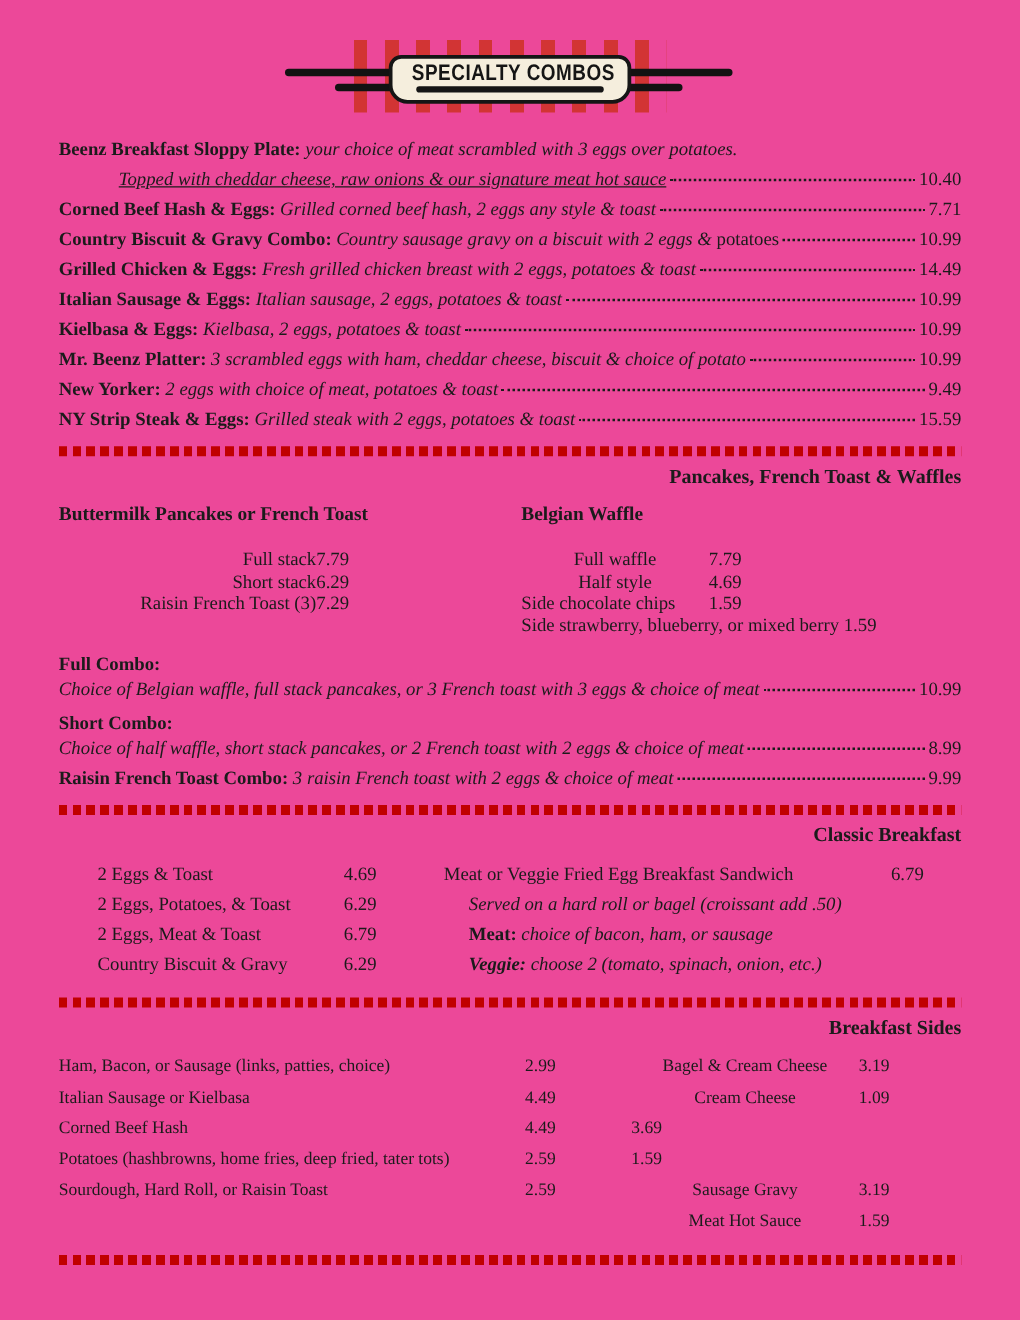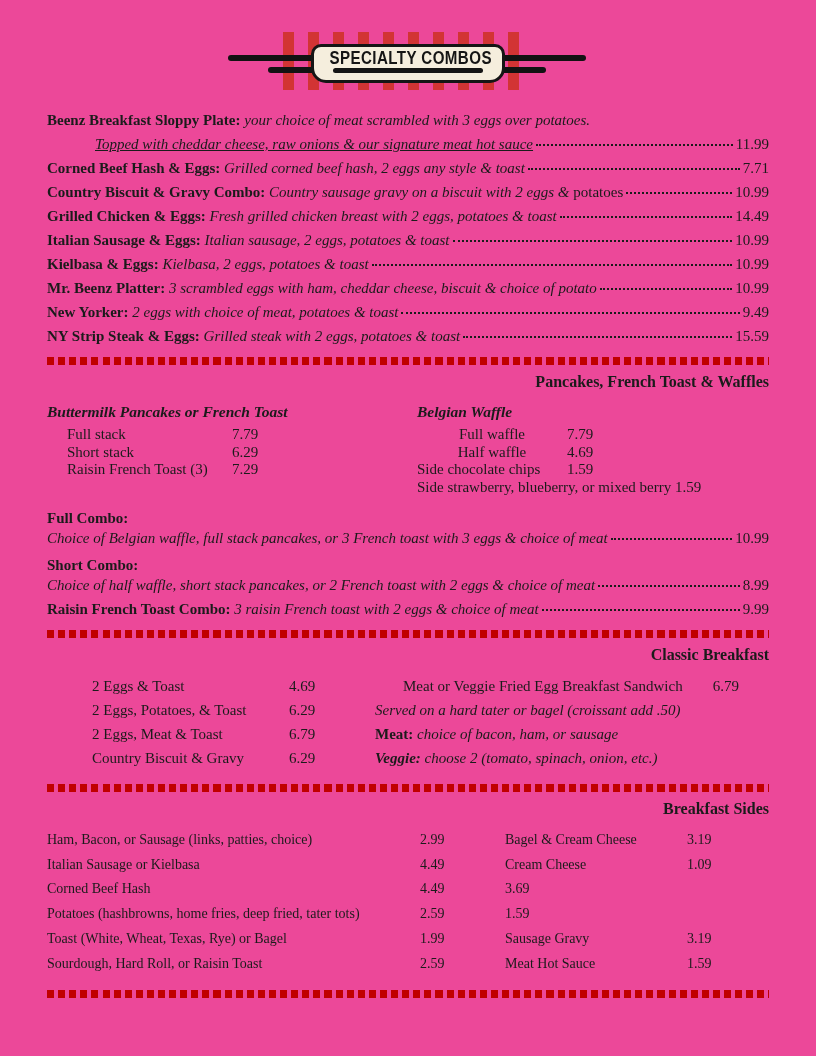--- a/index.html
+++ b/index.html
@@ -33,51 +33,51 @@
   .divider{height:8px;margin:10px 0 6px;
            background:repeating-linear-gradient(90deg,#c00000 0 7px,transparent 7px 11.1px);}
   .divider.last{margin-top:14px;}
 
   .stitle{text-align:right;font-weight:bold;font-size:16px;line-height:22px;margin:2px 0 8px;}
 
   
   .pgrid{display:flex;margin-bottom:12px;}
   .pcol-l{width:370px;}
   .pcol-r{flex:1;}
-  .colhead{font-weight:bold;font-size:15.5px;line-height:21px;margin-bottom:4px;font-style:italic;}
+  .colhead{font-weight:bold;font-size:15.5px;line-height:21px;margin-bottom:18px;}
   .prow{display:flex;line-height:17.5px;}
-  .pcol-l .prow{margin-left:20px;}
+  .pcol-l .prow{margin-left:41px;text-align:right;}
   .pcol-l .plabel{width:165px;}
   .pcol-r .plabel{width:150px;}
   .plabel.center{text-align:center;}
   .prow.wide{display:block;}
 
   .combo-head{font-weight:bold;line-height:20px;margin-top:6px;}
   .mi.inline-combo{margin-top:1px;}
 
   
   .cgrid{display:flex;line-height:24px;}
   .ccol-l{width:308px;box-sizing:border-box;padding-left:31px;}
   .crow{display:flex;}
-  .clabel{width:197px;margin-left:14px;}
+  .clabel{width:197px;}
   .ccol-r{flex:1;}
-  .crow.sand{padding-right:30px;margin-left:48px;}
+  .crow.sand{padding-right:30px;}
   .spacer{flex:1;}
   .cnote{padding-left:20px;}
   .cnote i{font-style:italic;}
   .cnote b{font-weight:bold;}
   .bi{font-style:italic;font-weight:bold;}
 
   
   .sgrid{display:flex;font-size:14px;line-height:24.7px;margin-top:2px;}
   .scol-l{width:458px;}
   .scol-r{flex:1;}
   .srow{display:flex;}
   .scol-l .slabel{width:373px;white-space:nowrap;}
-  .scol-r .slabel{width:182px;white-space:nowrap;}
+  .scol-r .slabel{width:182px;white-space:nowrap;text-align:center;}
 </style>
 </head>
 <body>
 
 <div class="page">
 
   <div class="logo">
     <div class="stripes"></div>
     <div class="bar bar1"></div>
     <div class="bar bar2"></div>
@@ -87,21 +87,21 @@
     </div>
   </div>
 
   <section>
     <div class="mi">
       <span class="itext"><b>Beenz Breakfast Sloppy Plate:</b> <i>your choice of meat scrambled with 3 eggs over potatoes.</i></span>
     </div>
     <div class="mi cont">
       <span class="itext"><i>Topped with cheddar cheese, raw onions &amp; our signature meat hot sauce</i></span>
       <span class="lead"></span>
-      <span class="price">11.99</span>
+      <span class="price">10.40</span>
     </div>
 
     <div class="mi">
       <span class="itext"><b>Corned Beef Hash &amp; Eggs:</b> <i>Grilled corned beef hash, 2 eggs any style &amp; toast</i></span>
       <span class="lead"></span>
       <span class="price">7.71</span>
     </div>
 
     <div class="mi">
       <span class="itext"><b>Country Biscuit &amp; Gravy Combo:</b> <i>Country sausage gravy on a biscuit with 2 eggs &amp;</i> <span>potatoes</span></span>
@@ -167,21 +167,21 @@
           <span class="pprice">7.29</span>
         </div>
       </div>
       <div class="pcol-r">
         <div class="colhead">Belgian Waffle</div>
         <div class="prow">
           <span class="plabel center">Full waffle</span>
           <span class="pprice">7.79</span>
         </div>
         <div class="prow">
-          <span class="plabel center">Half waffle</span>
+          <span class="plabel center">Half style</span>
           <span class="pprice">4.69</span>
         </div>
         <div class="prow">
           <span class="plabel">Side chocolate chips</span>
           <span class="pprice">1.59</span>
         </div>
         <div class="prow wide">
           <span>Side strawberry, blueberry, or mixed berry</span>
           <span>1.59</span>
         </div>
@@ -232,21 +232,21 @@
           <span class="cprice">6.29</span>
         </div>
       </div>
       <div class="ccol-r">
         <div class="crow sand">
           <span>Meat or Veggie Fried Egg Breakfast Sandwich</span>
           <span class="spacer"></span>
           <span class="cprice">6.79</span>
         </div>
         <div class="cnote">
-          <i>Served on a hard tater or bagel (croissant add .50)</i>
+          <i>Served on a hard roll or bagel (croissant add .50)</i>
         </div>
         <div class="cnote">
           <b>Meat:</b>
           <i>choice of bacon, ham, or sausage</i>
         </div>
         <div class="cnote">
           <b class="bi">Veggie:</b>
           <i>choose 2 (tomato, spinach, onion, etc.)</i>
         </div>
       </div>
@@ -269,24 +269,20 @@
         </div>
         <div class="srow">
           <span class="slabel">Corned Beef Hash</span>
           <span class="sprice">4.49</span>
         </div>
         <div class="srow">
           <span class="slabel">Potatoes (hashbrowns, home fries, deep fried, tater tots)</span>
           <span class="sprice">2.59</span>
         </div>
         <div class="srow">
-          <span class="slabel">Toast (White, Wheat, Texas, Rye) or Bagel</span>
-          <span class="sprice">1.99</span>
-        </div>
-        <div class="srow">
           <span class="slabel">Sourdough, Hard Roll, or Raisin Toast</span>
           <span class="sprice">2.59</span>
         </div>
       </div>
       <div class="scol-r">
         <div class="srow">
           <span class="slabel">Bagel &amp; Cream Cheese</span>
           <span class="sprice">3.19</span>
         </div>
         <div class="srow">

